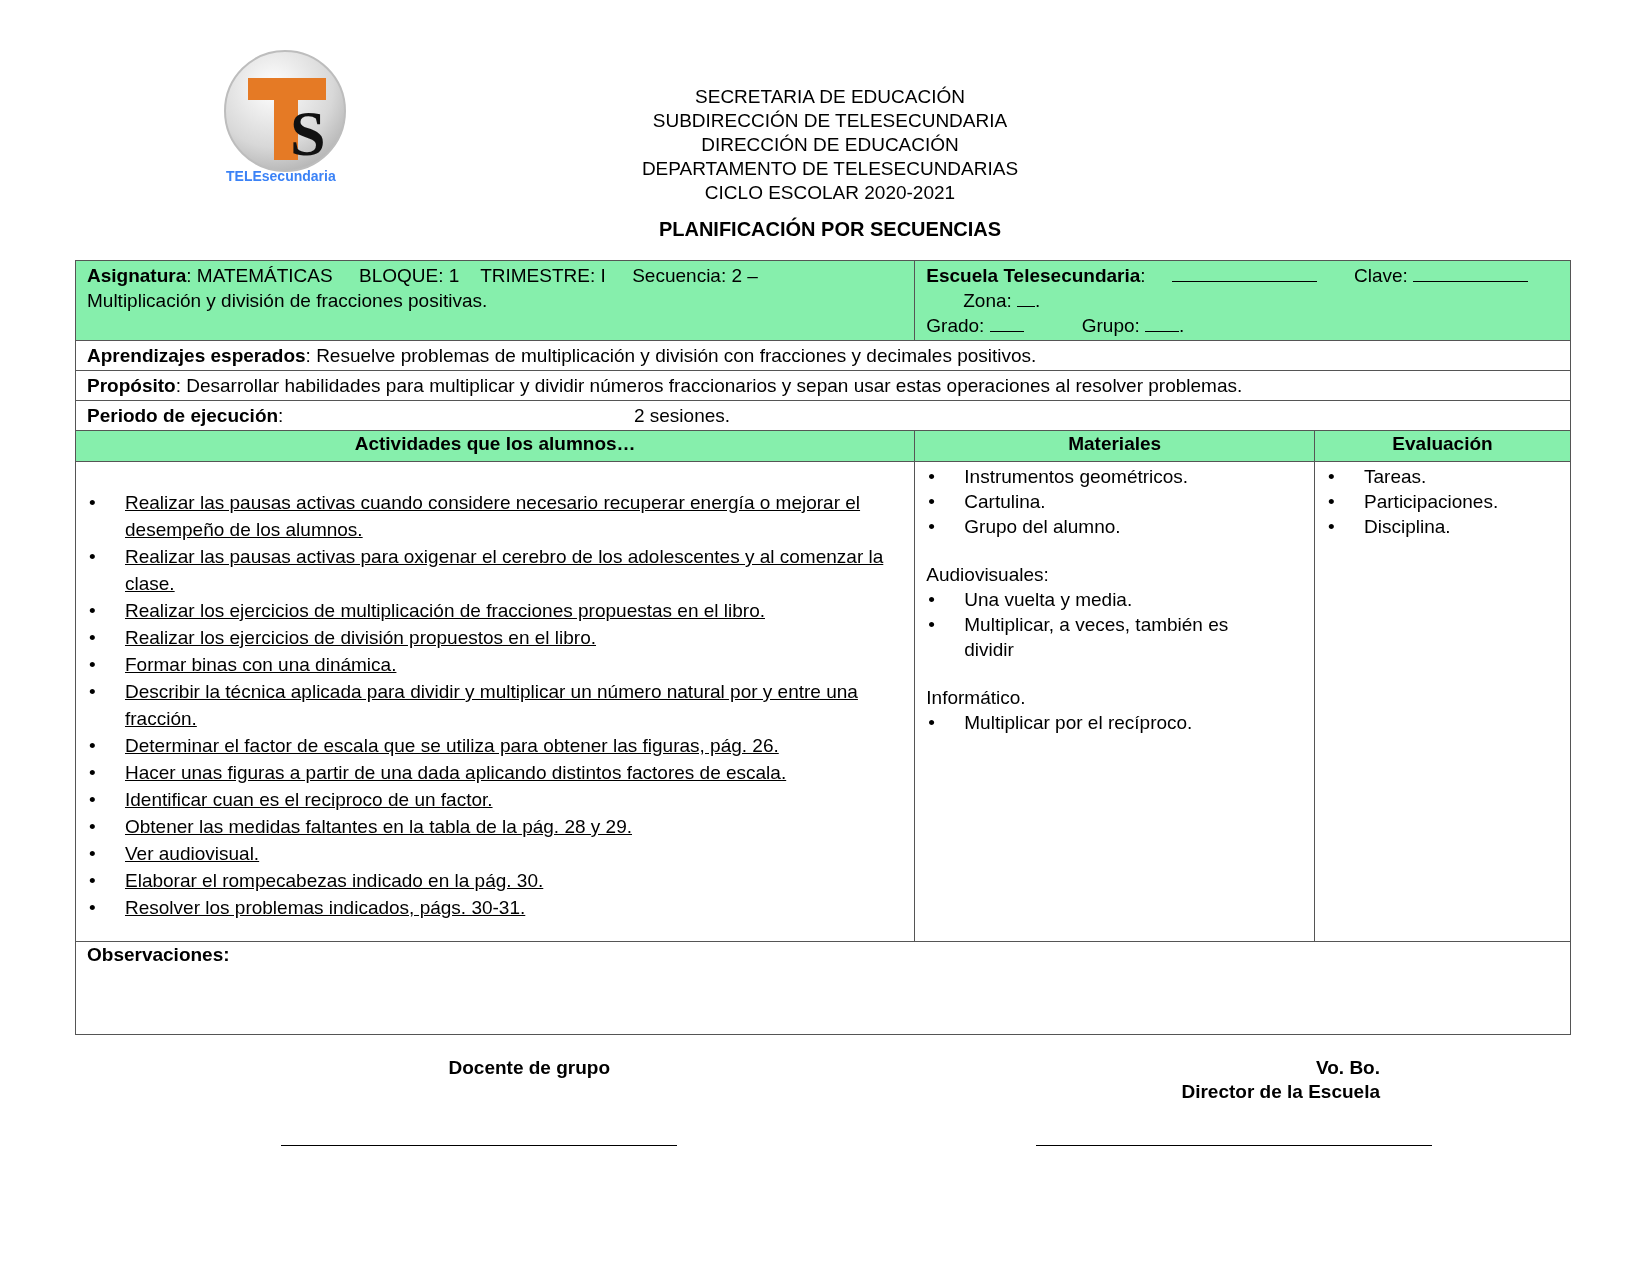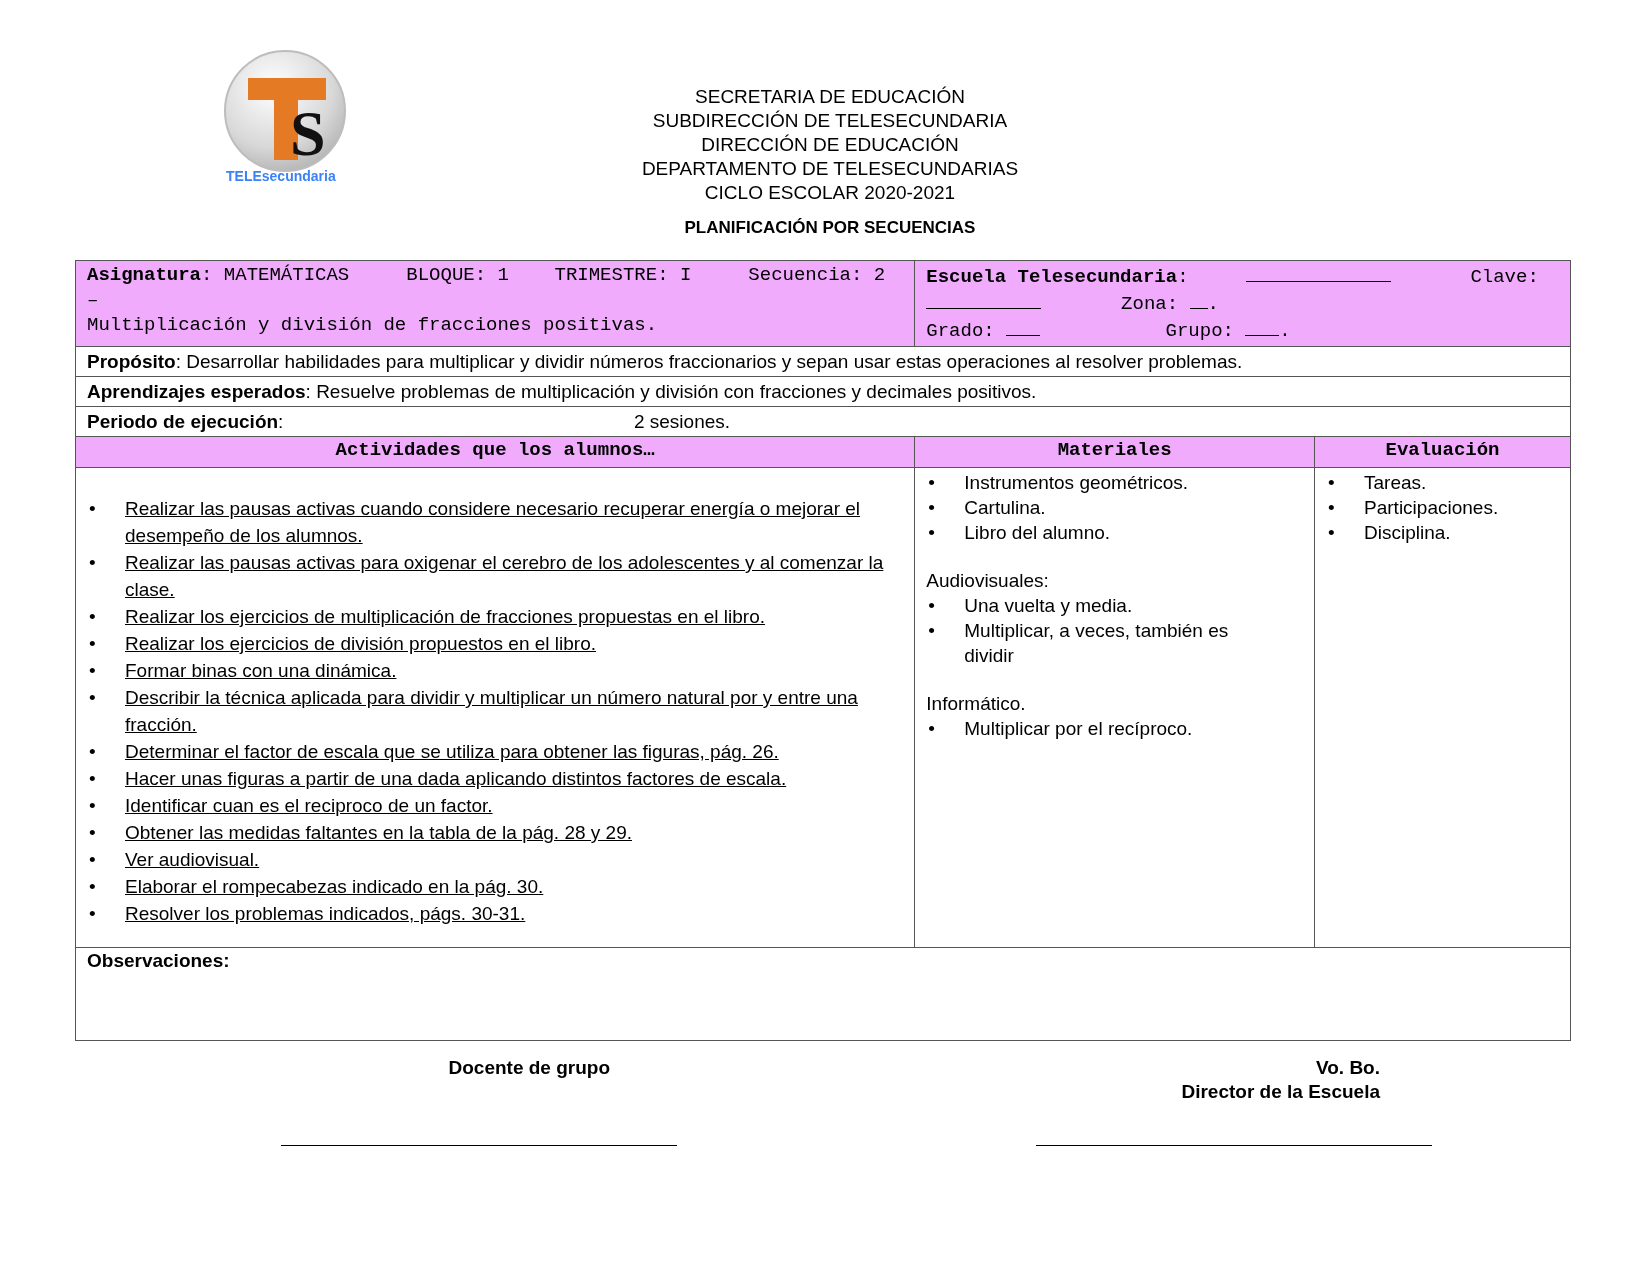--- a/index.html
+++ b/index.html
@@ -6,25 +6,25 @@
   body { width: 1650px; height: 1275px; position: relative; font-family: "Liberation Sans", sans-serif; color: #000; overflow: hidden; }
   .logo { position: absolute; left: 212px; top: 48px; width: 140px; height: 140px; }
   .logo-circle { position: absolute; left: 12px; top: 2px; width: 118px; height: 118px; border-radius: 50%;
     background: radial-gradient(circle at 40% 30%, #ffffff 0%, #d8d8d8 55%, #9a9a9a 100%); border: 2px solid #bdbdbd; }
   .logo-T-top { position: absolute; left: 36px; top: 30px; width: 78px; height: 22px; background: #e57a25; }
   .logo-T-stem { position: absolute; left: 62px; top: 50px; width: 24px; height: 62px; background: #e57a25; }
   .logo-S { position: absolute; left: 78px; top: 56px; font-family: "Liberation Serif", serif; font-weight: bold; font-size: 64px; line-height: 60px; color: #111; }
   .logo-text { position: absolute; left: 14px; top: 120px; font-size: 14px; font-weight: bold; color: #3b82f6; white-space: nowrap; }
 
   .header { position: absolute; left: 560px; top: 66px; width: 540px; text-align: center; font-size: 19px; line-height: 24px; margin-top: 19px; }
-  .doc-title { position: absolute; left: 560px; top: 218px; width: 540px; text-align: center; font-size: 17px; font-weight: bold; }
+  .doc-title { position: absolute; left: 560px; top: 218px; width: 540px; text-align: center; font-size: 20px; font-weight: bold; }
 
   table.plan { position: absolute; left: 75px; top: 260px; width: 1496px; border-collapse: collapse; font-size: 19px; }
   table.plan td, table.plan th { border: 1.5px solid #555; padding: 2px 11px; vertical-align: top; }
-  .gray { background: #f0abfc; font-family: Liberation Mono, monospace; }
+  .gray { background: #86efac; }
   .hdr-cell { line-height: 25px; }
   .b { font-weight: bold; }
   .blank { display: inline-block; border-bottom: 1.5px solid #000; height: 18px; vertical-align: baseline; }
   th.col-h { font-weight: bold; text-align: center; padding: 2px 6px; height: 26px; }
   ul.bl { list-style: none; margin: 0; padding: 0; }
   ul.bl li { position: relative; padding-left: 38px; line-height: 27px; }
   ul.bl li::before { content: "•"; position: absolute; left: 2px; top: 0; }
   .mat ul.bl li { line-height: 25px; }
   .subhead { margin-top: 23px; line-height: 25px; }
   .obs-cell { height: 88px; }
@@ -75,26 +75,26 @@
       <span>Zona:</span>
       <span class="blank" style="width:18px"></span>.<br>
       <span>Grado:</span>
       <span class="blank" style="width:34px"></span>&nbsp;&nbsp;&nbsp;&nbsp;&nbsp;&nbsp;&nbsp;&nbsp;&nbsp;&nbsp;
       <span>Grupo:</span>
       <span class="blank" style="width:34px"></span>.
     </td>
   </tr>
   <tr>
     <td colspan="3" class="hdr-cell">
-      <span class="b">Propósito</span><span>: Desarrollar habilidades para multiplicar y dividir números fraccionarios y sepan usar estas operaciones al resolver problemas.</span>
+      <span class="b">Aprendizajes esperados</span><span>: Resuelve problemas de multiplicación y división con fracciones y decimales positivos.</span>
     </td>
   </tr>
   <tr>
     <td colspan="3" class="hdr-cell">
-      <span class="b">Aprendizajes esperados</span><span>: Resuelve problemas de multiplicación y división con fracciones y decimales positivos.</span>
+      <span class="b">Propósito</span><span>: Desarrollar habilidades para multiplicar y dividir números fraccionarios y sepan usar estas operaciones al resolver problemas.</span>
     </td>
   </tr>
   <tr>
     <td colspan="3" class="hdr-cell">
       <span class="b">Periodo de ejecución</span>:
       <span style="display:inline-block;width:340px"></span>
       <span>2 sesiones.</span>
     </td>
   </tr>
   <tr>
@@ -117,21 +117,21 @@
         <li>Obtener las medidas faltantes en la tabla de la pág. 28 y 29.</li>
         <li>Ver audiovisual.</li>
         <li>Elaborar el rompecabezas indicado en la pág. 30.</li>
         <li>Resolver los problemas indicados, págs. 30-31.</li>
       </ul>
     </td>
     <td class="mat">
       <ul class="bl">
         <li>Instrumentos geométricos.</li>
         <li>Cartulina.</li>
-        <li>Libro del alumno.</li>
+        <li>Grupo del alumno.</li>
       </ul>
       <div class="subhead">Audiovisuales:</div>
       <ul class="bl">
         <li>Una vuelta y media.</li>
         <li style="padding-right:40px">Multiplicar, a veces, también es dividir</li>
       </ul>
       <div class="subhead">Informático.</div>
       <ul class="bl">
         <li>Multiplicar por el recíproco.</li>
       </ul>

